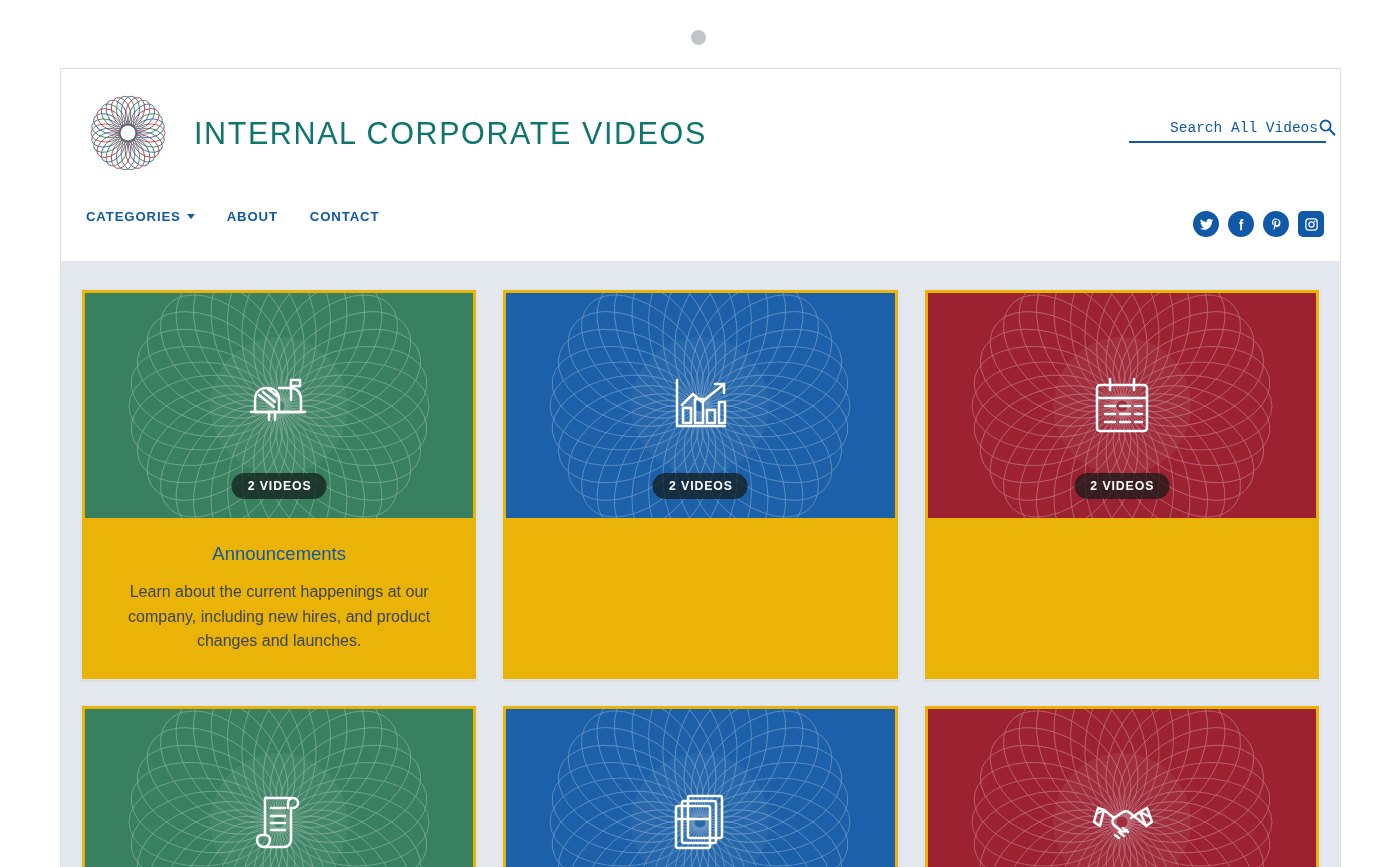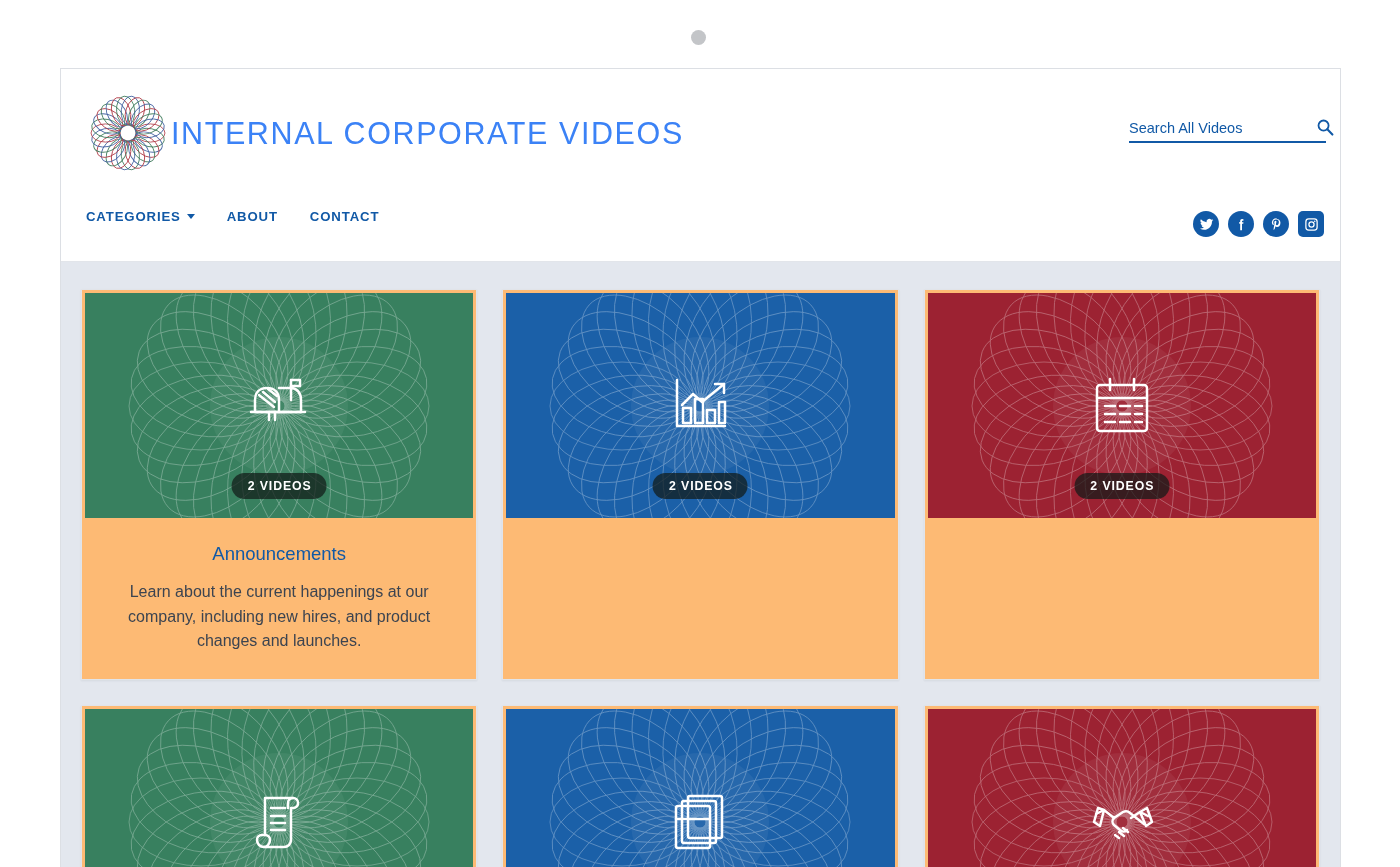--- a/index.html
+++ b/index.html
@@ -55,46 +55,48 @@
   }
 
   #brand-row {
     position: absolute;
     left: 24px; top: 21px;
     display: flex;
     align-items: center;
   }
   #brand-logo { width: 86px; height: 86px; display: block; }
   #site-title {
+    margin-left: 23px;
     font-size: 30.5px;
     font-weight: 300;
     letter-spacing: 1.6px;
-    color: #3b82f6;
+    color: #0f766e;
     white-space: nowrap;
   }
 
   
   #search-box {
     position: absolute;
     right: 14px; top: 49px;
     width: 197px;
     border-bottom: 2px solid #1159a6;
     display: flex;
     align-items: flex-end;
     padding-bottom: 5px;
   }
   #search-input {
     flex: 1;
     border: none;
     outline: none;
     background: transparent;
-    font-family: Liberation Sans, sans-serif;
+    font-family: Liberation Mono, monospace;
     font-size: 14.5px;
     color: #1159a6;
     padding: 0;
+    text-align: right;
   }
   #search-input::placeholder { color: #1159a6; opacity: 1; }
   #search-icon { width: 18px; height: 18px; flex: none; cursor: pointer; }
 
   
   #nav-row {
     position: absolute;
     left: 25px; top: 140px;
     display: flex;
     align-items: center;
@@ -142,21 +144,21 @@
   .social-icon svg { display: block; }
 
   
   #card-grid {
     padding: 27px 20px 0 20px;
     display: grid;
     grid-template-columns: repeat(3, 1fr);
     gap: 25px 25px;
   }
   .card {
-    background: #fdba74;
+    background: #eab308;
     border: 1px solid #e1e4e9;
     box-shadow: 0 1px 2px rgba(30,40,60,0.07);
     display: flex;
     flex-direction: column;
   }
   .card-thumb {
     position: relative;
     height: 225px;
     margin: 3px;
     overflow: hidden;

